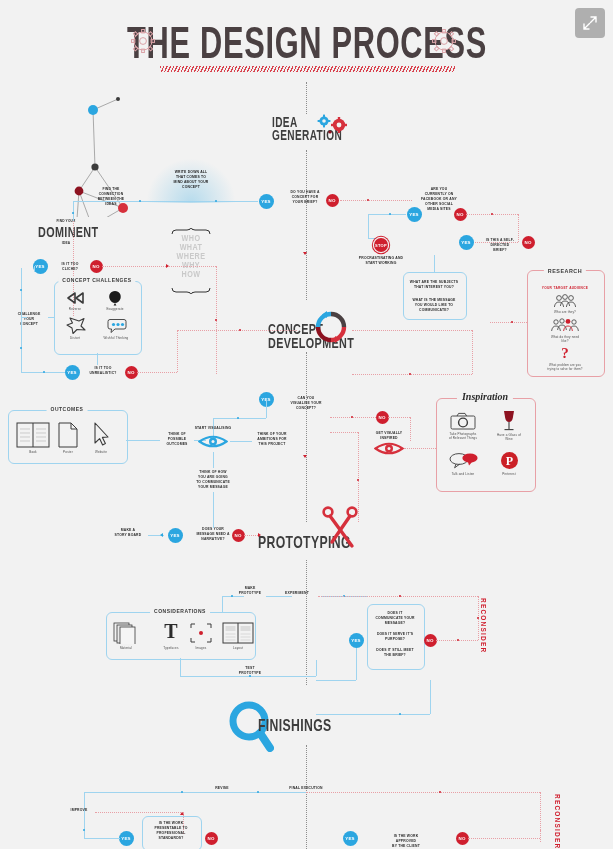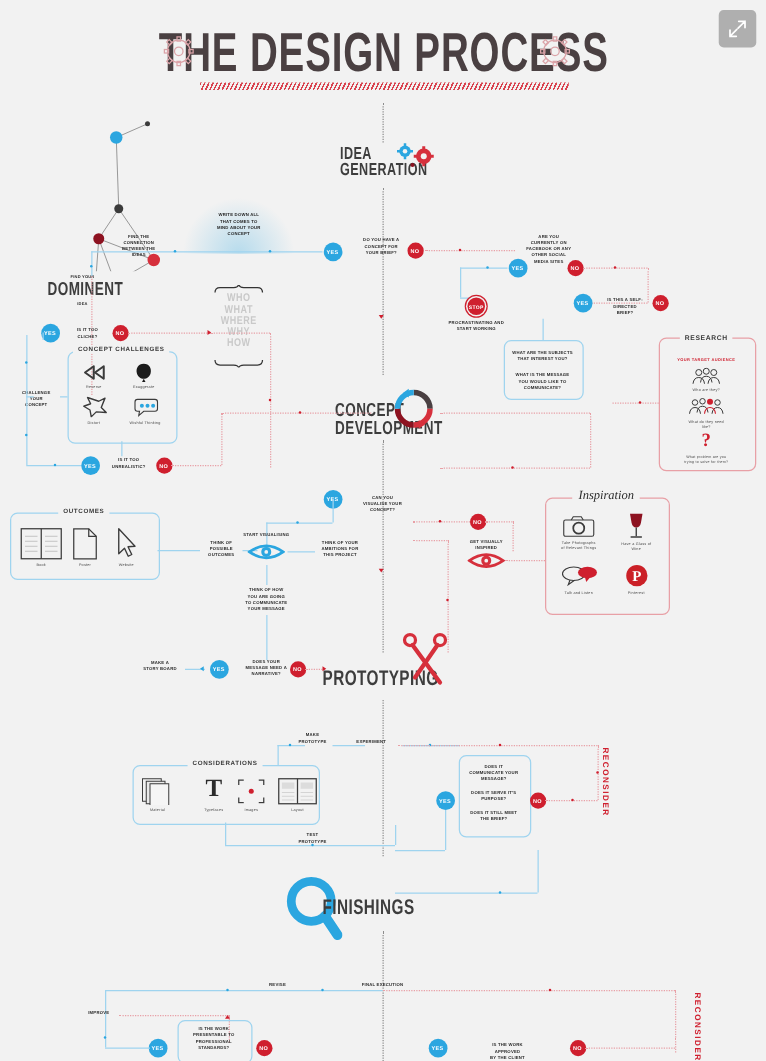--- a/index.html
+++ b/index.html
@@ -469,21 +469,21 @@
     <path d="M1.5 8.5 Q15 -1 28.5 8.5 Q15 18 1.5 8.5 Z" fill="none" stroke="#d6303c" stroke-width="2.2"></path>
     <circle cx="15" cy="8.5" r="4" fill="#d6303c"></circle>
     <circle cx="15" cy="8.5" r="1.5" fill="#f2f2f2"></circle>
   </svg>
   <div class="lineH red" style="left:404px;top:448px;width:32px;"></div>
   <div class="lineH red" style="left:330px;top:432px;width:28px;"></div>
   <div class="lineV red" style="left:358px;top:432px;height:90px;"></div>
   <div class="dot r" style="left:358px;top:480px;"></div>
 
   <div class="panel red" style="left:436px;top:398px;width:98px;height:92px;"></div>
-  <div style="position:absolute;left:485px;top:391px;transform:translateX(-50%);background:#f2f2f2;padding:0 5px;font-family:'Liberation Serif',serif;font-style:italic;font-weight:normal;font-size:10px;color:#2b2b2b;white-space:nowrap;">Inspiration</div>
+  <div style="position:absolute;left:485px;top:391px;transform:translateX(-50%);background:#f2f2f2;padding:0 5px;font-family:'Liberation Serif',serif;font-style:italic;font-weight:bold;font-size:10px;color:#2b2b2b;white-space:nowrap;">Inspiration</div>
 
   <svg class="abs" style="left:450px;top:412px;" width="26" height="18">
     <rect x="1" y="4" width="24" height="13" rx="1.4" fill="none" stroke="#3b3b3b" stroke-width="0.9"></rect>
     <path d="M7 4 L8.6 1.4 H15 L16.6 4" fill="none" stroke="#3b3b3b" stroke-width="0.9"></path>
     <circle cx="13" cy="10.5" r="4.4" fill="none" stroke="#3b3b3b" stroke-width="1.4"></circle>
   </svg>
   <div class="lbl w40" style="left:463px;top:432px;font-weight:normal;text-transform:none;font-size:3px;color:#4a4a4a;">Take Photographs
 of Relevant Things</div>
 
   <svg class="abs" style="left:500px;top:410px;" width="18" height="22">

